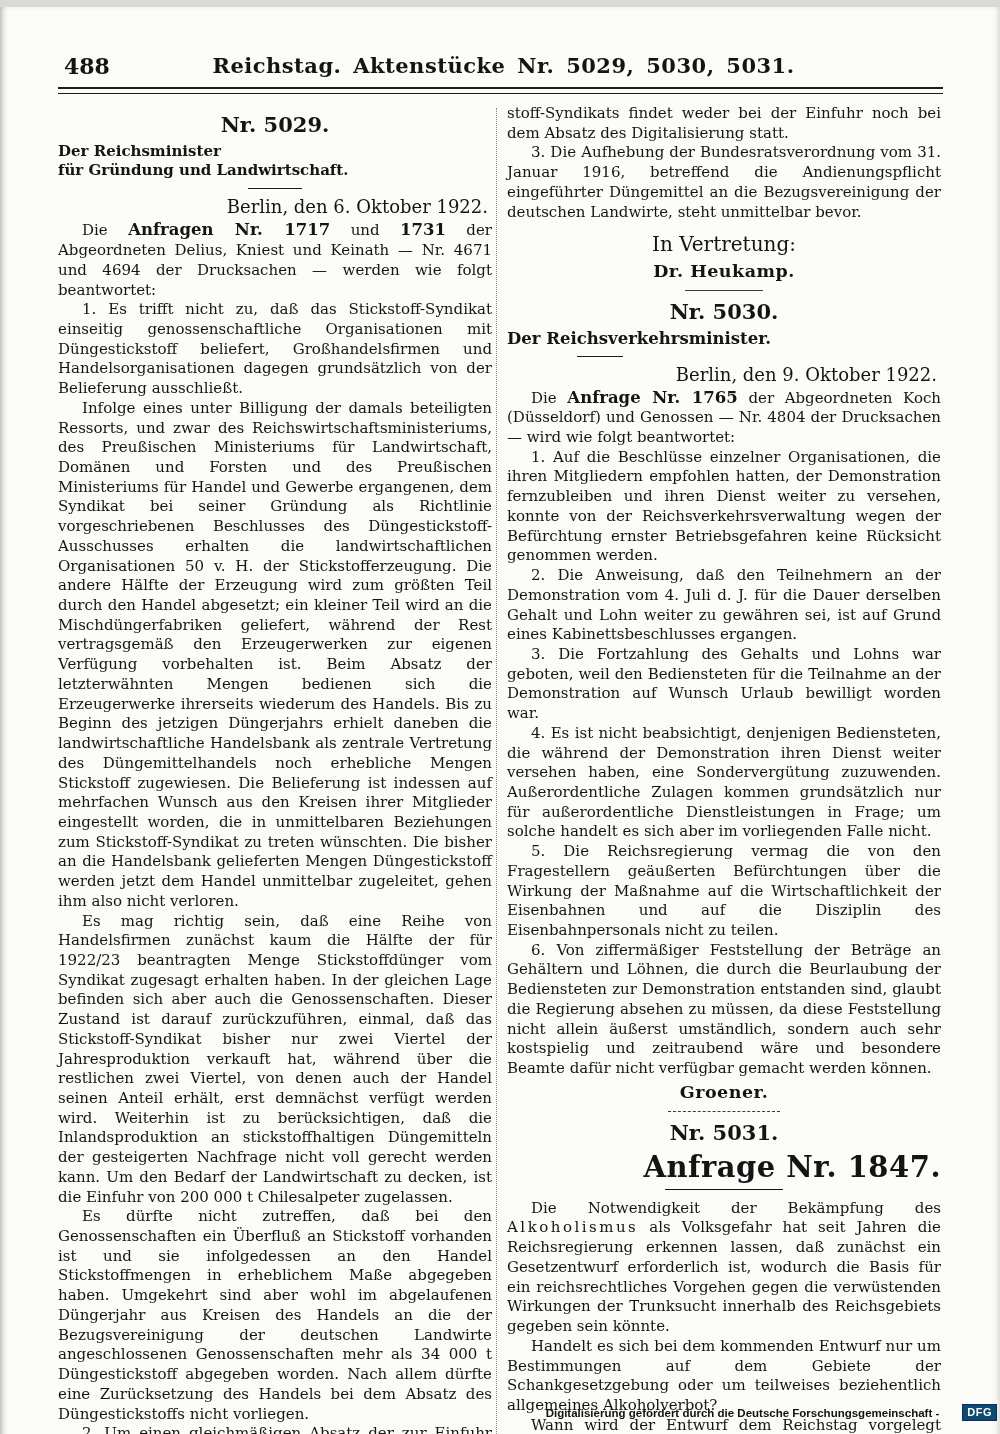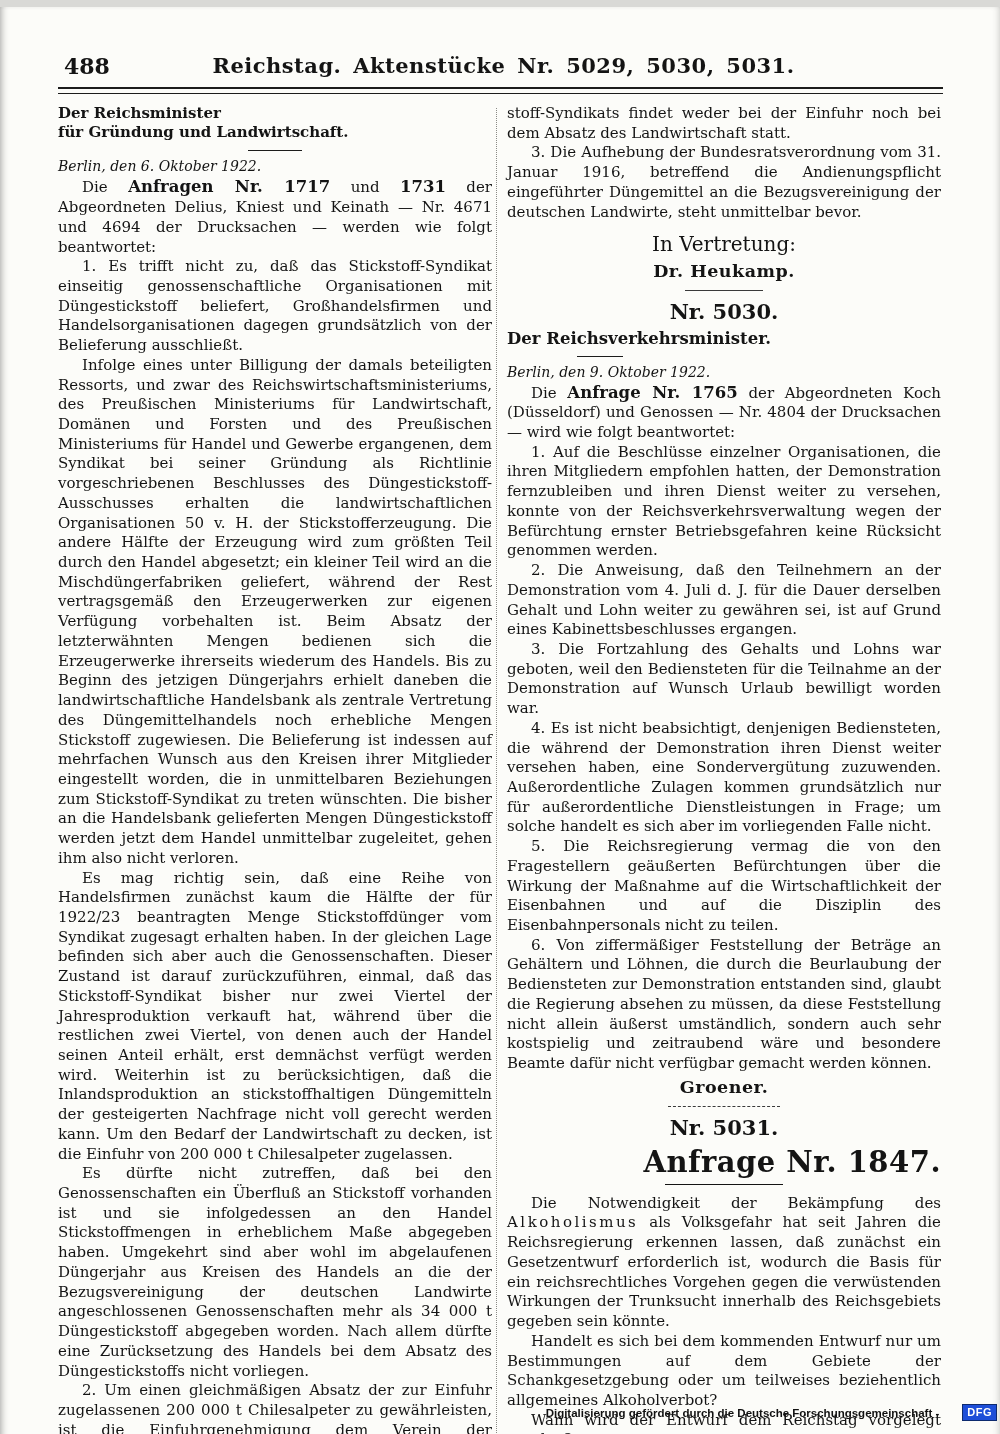--- a/index.html
+++ b/index.html
@@ -22,71 +22,72 @@
   .col { width:434px; }
   .divider-v { width:1px; border-left:1px dotted #8a8a86; margin:4px 9px 0 4px; }
 
   p { margin:0; text-align:justify; font-size:15px; line-height:1.315; }
   p.indent { text-indent:1.6em; }
   .num-heading { text-align:center; font-size:21px; font-weight:bold; margin:8px 0 5px; }
   .minister { text-align:left; font-weight:bold; font-size:15px; line-height:1.28; }
   .minister-left { font-weight:bold; font-size:16.5px; margin-top:2px; }
   .short-rule { width:54px; border-top:1.5px solid #1c1c1c; margin:8px auto 7px; }
   .short-rule.offset { margin:8px 0 7px 70px; width:46px; }
-  .date-line { text-align:left; font-size:14px; margin:0 4px 2px 0;font-style:italic; }
+  .date-line { text-align:right; font-size:18px; margin:0 4px 2px 0; }
   .bnum { font-weight:bold; font-size:16.5px; }
   .sperr { letter-spacing:2.5px; }
 
   .sig-intro { text-align:center; font-size:20px; margin-top:9px; text-indent:0; }
   .sig-name { text-align:center; font-size:17.5px; font-weight:bold; margin:3px 0 8px; letter-spacing:.5px; }
   .section-rule { width:78px; border-top:1px solid #3a3a3a; margin:9px auto 8px; }
   .section-rule.dashed { width:112px; border-top-style:dashed; }
   .big-title { text-align:right; font-size:29px; font-weight:bold; margin:0; letter-spacing:.5px; }
   .big-title-rule { width:118px; border-top:1.5px solid #141414; margin:5px auto 9px; }
 
   .footer { position:absolute; right:3px; bottom:20px; display:flex; align-items:center; gap:23px;
     font-family:"Liberation Sans", sans-serif; font-size:11.5px; font-weight:bold; color:#111; }
-  .dfg-logo { background:#1d4ed8; color:#ffffff; border:1px solid #0d2a6e;
+  .dfg-logo { background:#0c4a6e; color:#ffffff; border:1px solid #0d2a6e;
     padding:1px 4px 2px; font-size:11px; letter-spacing:.5px; }
 </style>
 </head>
 <body>
 
 <div class="page">
   <div class="inner">
 
     <div class="header-row">
       <span class="page-num">488</span>
       <span class="header-title">Reichstag.  Aktenstücke Nr. 5029, 5030, 5031.</span>
     </div>
     <div class="double-rule"></div>
 
     <div class="columns">
 
       <div class="col">
+        <div class="num-heading">Nr. 5029.</div>
         <div class="minister">
           <span>Der Reichsminister</span><br>
           <span>für Gründung und Landwirtschaft.</span>
         </div>
         <div class="short-rule"></div>
         <div class="date-line">Berlin, den 6. Oktober 1922.</div>
 
         <p class="indent"><span>Die </span><span class="bnum">Anfragen Nr. 1717</span><span> und </span><span class="bnum">1731</span><span> der Abgeordneten Delius, Kniest und Keinath — Nr. 4671 und 4694 der Drucksachen — werden wie folgt beantwortet:</span></p>
 
         <p class="indent">1. Es trifft nicht zu, daß das Stickstoff-Syndikat einseitig genossenschaftliche Organisationen mit Düngestickstoff beliefert, Großhandelsfirmen und Handelsorganisationen dagegen grundsätzlich von der Belieferung ausschließt.</p>
         <p class="indent">Infolge eines unter Billigung der damals beteiligten Ressorts, und zwar des Reichswirtschaftsministeriums, des Preußischen Ministeriums für Landwirtschaft, Domänen und Forsten und des Preußischen Ministeriums für Handel und Gewerbe ergangenen, dem Syndikat bei seiner Gründung als Richtlinie vorgeschriebenen Beschlusses des Düngestickstoff-Ausschusses erhalten die landwirtschaftlichen Organisationen 50 v. H. der Stickstofferzeugung. Die andere Hälfte der Erzeugung wird zum größten Teil durch den Handel abgesetzt; ein kleiner Teil wird an die Mischdüngerfabriken geliefert, während der Rest vertragsgemäß den Erzeugerwerken zur eigenen Verfügung vorbehalten ist. Beim Absatz der letzterwähnten Mengen bedienen sich die Erzeugerwerke ihrerseits wiederum des Handels. Bis zu Beginn des jetzigen Düngerjahrs erhielt daneben die landwirtschaftliche Handelsbank als zentrale Vertretung des Düngemittelhandels noch erhebliche Mengen Stickstoff zugewiesen. Die Belieferung ist indessen auf mehrfachen Wunsch aus den Kreisen ihrer Mitglieder eingestellt worden, die in unmittelbaren Beziehungen zum Stickstoff-Syndikat zu treten wünschten. Die bisher an die Handelsbank gelieferten Mengen Düngestickstoff werden jetzt dem Handel unmittelbar zugeleitet, gehen ihm also nicht verloren.</p>
         <p class="indent">Es mag richtig sein, daß eine Reihe von Handelsfirmen zunächst kaum die Hälfte der für 1922/23 beantragten Menge Stickstoffdünger vom Syndikat zugesagt erhalten haben. In der gleichen Lage befinden sich aber auch die Genossenschaften. Dieser Zustand ist darauf zurückzuführen, einmal, daß das Stickstoff-Syndikat bisher nur zwei Viertel der Jahresproduktion verkauft hat, während über die restlichen zwei Viertel, von denen auch der Handel seinen Anteil erhält, erst demnächst verfügt werden wird. Weiterhin ist zu berücksichtigen, daß die Inlandsproduktion an stickstoffhaltigen Düngemitteln der gesteigerten Nachfrage nicht voll gerecht werden kann. Um den Bedarf der Landwirtschaft zu decken, ist die Einfuhr von 200 000 t Chilesalpeter zugelassen.</p>
         <p class="indent">Es dürfte nicht zutreffen, daß bei den Genossenschaften ein Überfluß an Stickstoff vorhanden ist und sie infolgedessen an den Handel Stickstoffmengen in erheblichem Maße abgegeben haben. Umgekehrt sind aber wohl im abgelaufenen Düngerjahr aus Kreisen des Handels an die der Bezugsvereinigung der deutschen Landwirte angeschlossenen Genossenschaften mehr als 34 000 t Düngestickstoff abgegeben worden. Nach allem dürfte eine Zurücksetzung des Handels bei dem Absatz des Düngestickstoffs nicht vorliegen.</p>
         <p class="indent">2. Um einen gleichmäßigen Absatz der zur Einfuhr zugelassenen 200 000 t Chilesalpeter zu gewährleisten, ist die Einfuhrgenehmigung dem Verein der Salpeterimporteure in Hamburg erteilt worden, dem aufgegeben worden ist, die eingeführten Mengen je zur Hälfte durch die Bezugsvereinigung der deutschen Landwirte und den Handel abzusetzen. Der Handel ist also zur Hälfte bei der Verteilung berücksichtigt.  Eine Beteiligung des Stick-</p>
       </div>
 
       <div class="divider-v"></div>
 
       <div class="col">
-        <p>stoff-Syndikats findet weder bei der Einfuhr noch bei dem Absatz des Landwirtschaft statt.</p>
+        <p>stoff-Syndikats findet weder bei der Einfuhr noch bei dem Absatz des Digitalisierung statt.</p>
         <p class="indent">3. Die Aufhebung der Bundesratsverordnung vom 31. Januar 1916, betreffend die Andienungspflicht eingeführter Düngemittel an die Bezugsvereinigung der deutschen Landwirte, steht unmittelbar bevor.</p>
         <p class="sig-intro">In Vertretung:</p>
         <div class="sig-name">Dr. Heukamp.</div>
 
         <div class="section-rule"></div>
 
         <div class="num-heading">Nr. 5030.</div>
         <div class="minister-left">Der Reichsverkehrsminister.</div>
         <div class="short-rule offset"></div>
         <div class="date-line">Berlin, den 9. Oktober 1922.</div>

